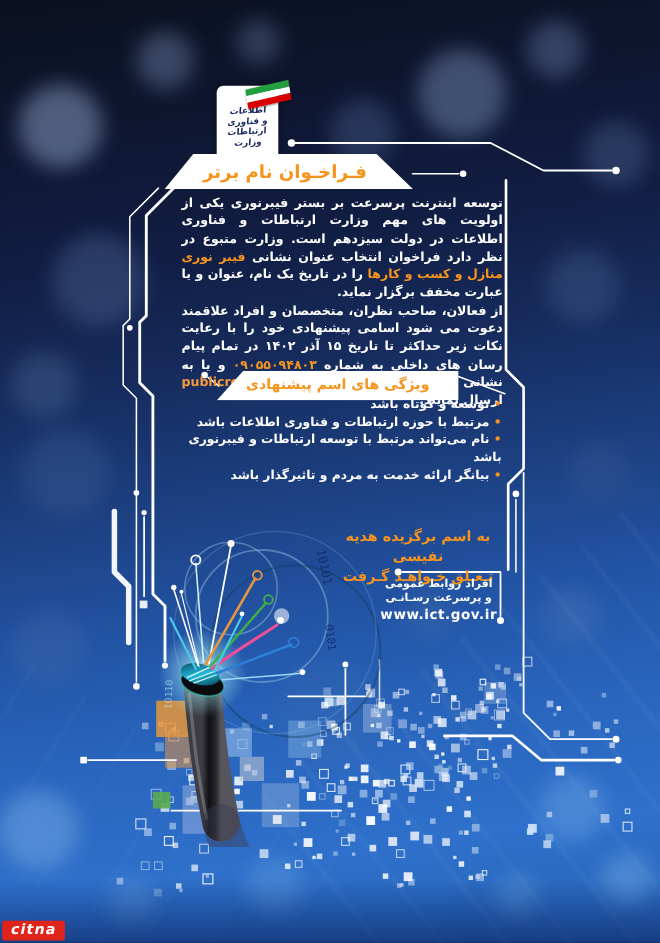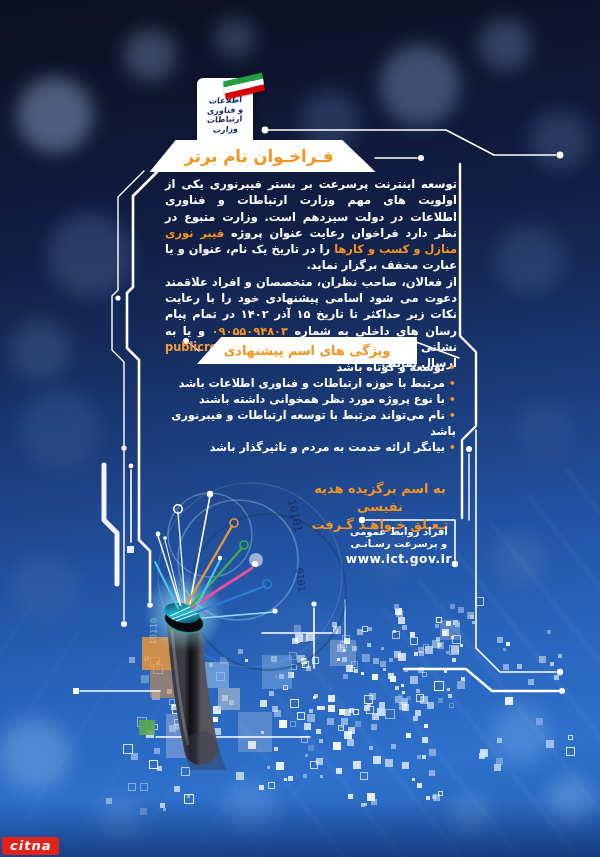--- a/index.html
+++ b/index.html
@@ -505,31 +505,30 @@
   <div style="background:#239f40;"></div>
   <div style="background:#ffffff;"></div>
   <div style="background:#da0000;"></div>
 </div>
 
 <div class="title-banner">
   <span>فـراخـوان نام برتر</span>
 </div>
 
 <div class="intro">
-  <p><span>توسعه اینترنت پرسرعت بر بستر فیبرنوری یکی از اولویت های مهم وزارت ارتباطات و فناوری اطلاعات در دولت سیزدهم است. وزارت متبوع در نظر دارد فراخوان رعایت عنوان پروژه </span><span class="hl">فیبر نوری منازل و کسب و کارها</span><span> را در تاریخ یک نام، عنوان و یا عبارت مخفف برگزار نماید.</span></p>
+  <p><span>توسعه اینترنت پرسرعت بر بستر فیبرنوری یکی از اولویت های مهم وزارت ارتباطات و فناوری اطلاعات در دولت سیزدهم است. وزارت متبوع در نظر دارد فراخوان انتخاب عنوان نشانی </span><span class="hl">فیبر نوری منازل و کسب و کارها</span><span> را در تاریخ یک نام، عنوان و یا عبارت مخفف برگزار نماید.</span></p>
   <p><span>از فعالان، صاحب نظران، متخصصان و افراد علاقمند دعوت می شود اسامی پیشنهادی خود را با رعایت نکات زیر حداکثر تا تاریخ ۱۵ آذر ۱۴۰۲ در تمام پیام رسان های داخلی به شماره </span><span class="hl">۰۹۰۵۵۰۹۴۸۰۳</span><span> و یا به نشانی الکترونیکی </span><span class="link-orange">publicrelation@ict.gov.ir</span><span> ارسال نمایند.</span></p>
 </div>
 
 <div class="features-banner">
   <span>ویژگی های اسم پیشنهادی</span>
 </div>
 <ul class="features-list">
   <li>توسعه و کوتاه باشد</li>
   <li>مرتبط با حوزه ارتباطات و فناوری اطلاعات باشد</li>
-  <li>با نوع پروژه مورد نظر همخوانی داشته باشند</li>
   <li>نام می‌تواند مرتبط با توسعه ارتباطات و فیبرنوری باشد</li>
   <li>بیانگر ارائه خدمت به مردم و تاثیرگذار باشد</li>
 </ul>
 
 <div class="gift">
   <div>به اسم برگزیده هدیه نفیسی</div>
   <div>تـعـلق خـواهـد گـرفت</div>
 </div>
 
 <div class="footer">

